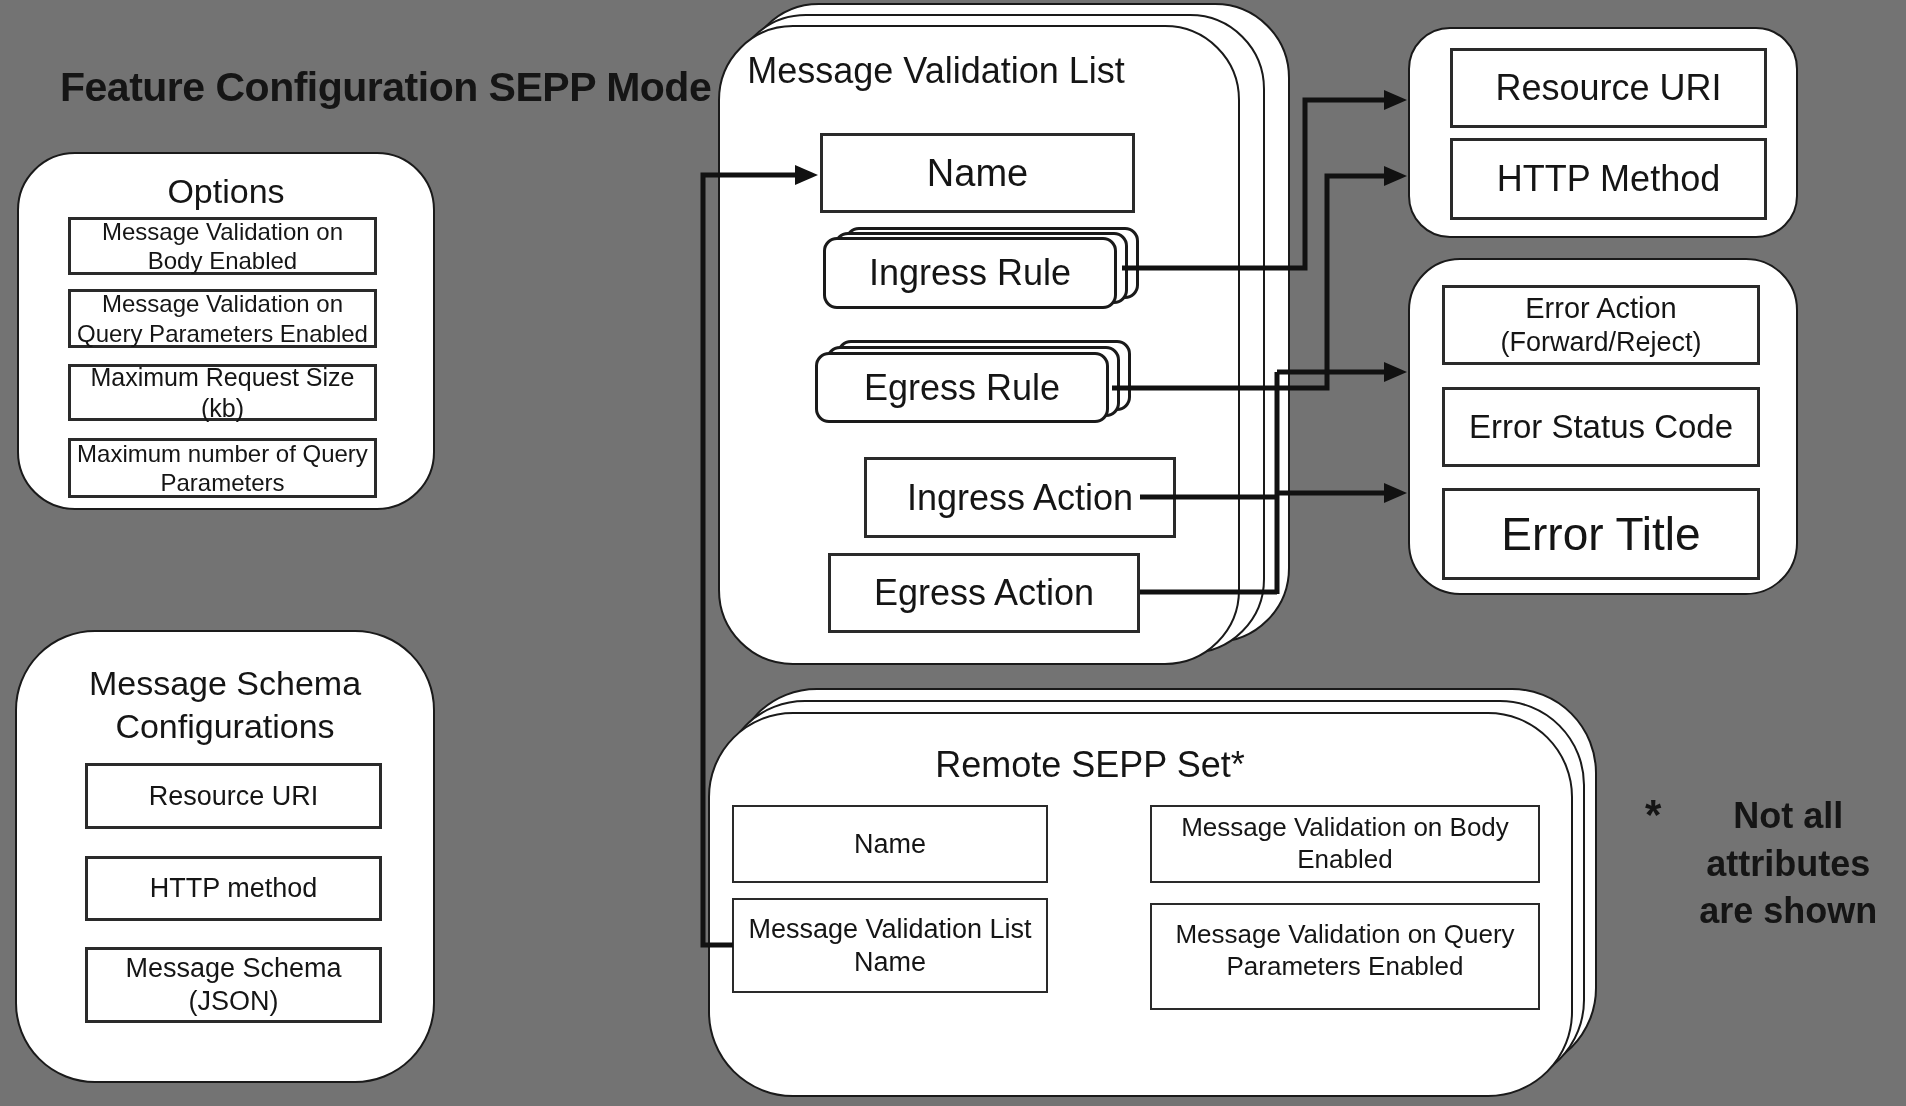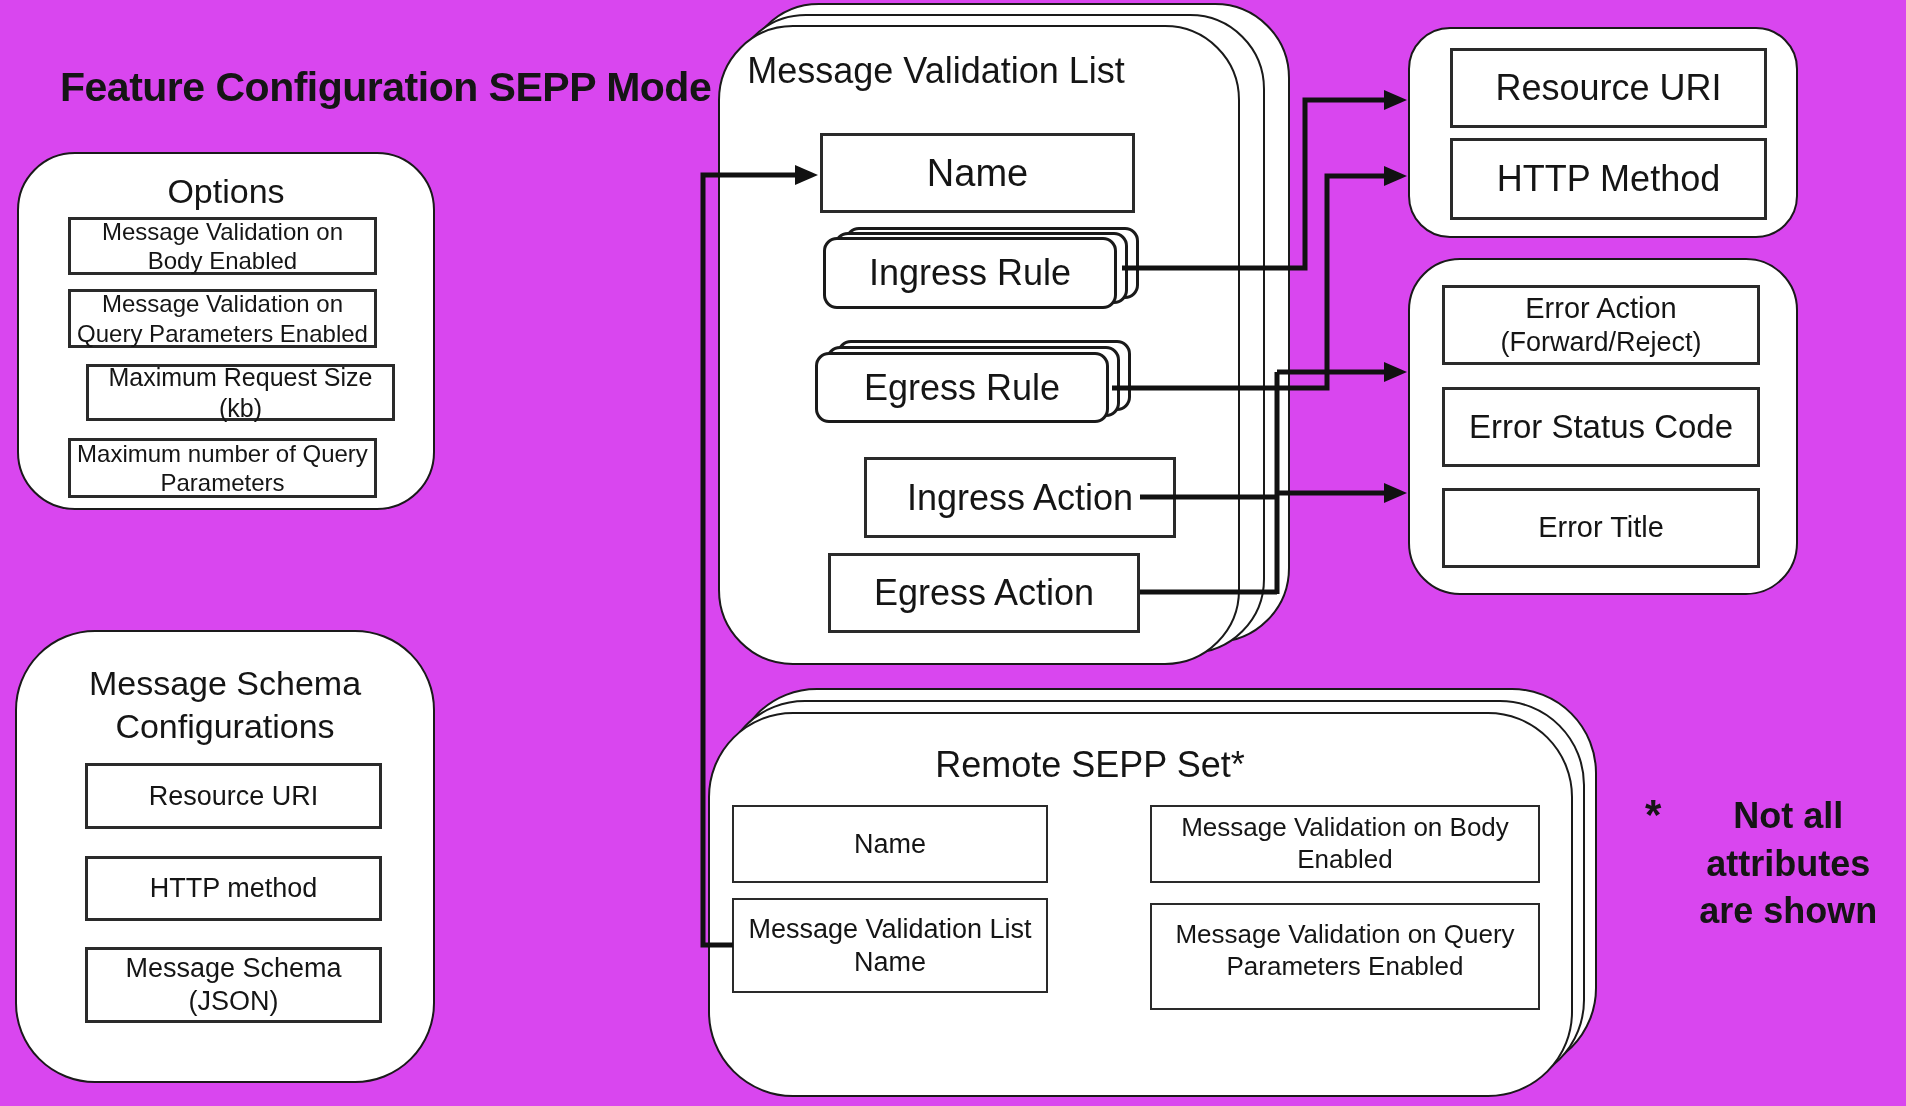--- a/index.html
+++ b/index.html
@@ -1,19 +1,19 @@
 <!DOCTYPE html>
 <html><head>
 <meta charset="utf-8">
 <style>
   html,body{margin:0;padding:0;background:#ffffff;}
   .canvas{
     position:relative;
     width:1906px;height:1106px;
-    background:#d946ef;
+    background:#737373;
     font-family:"Liberation Sans", sans-serif;
     color:#151515;
     overflow:hidden;
   }
   .abs{position:absolute;box-sizing:border-box;}
   .main-title{
     font-size:41px;font-weight:700;letter-spacing:-0.5px;white-space:nowrap;
   }
   .container{
     background:#ffffff;border:2px solid #1a1a1a;
@@ -46,21 +46,21 @@
 <div class="canvas">
 
   <div class="abs main-title" style="left:60px;top:64px;">Feature Configuration SEPP Mode</div>
 
   <div class="abs container" style="left:17px;top:152px;width:418px;height:358px;border-radius:58px;"></div>
   <div class="abs group-title" style="left:17px;top:170px;width:418px;text-align:center;">Options</div>
   <div class="abs box" style="left:68px;top:217px;width:309px;height:58px;font-size:24px;">Message Validation on
 Body Enabled</div>
   <div class="abs box" style="left:68px;top:289px;width:309px;height:59px;font-size:24px;">Message Validation on
 Query Parameters Enabled</div>
-  <div class="abs box" style="left:68px;top:364px;width:309px;height:57px;font-size:25px;margin-left:18px;">Maximum Request Size (kb)</div>
+  <div class="abs box" style="left:68px;top:364px;width:309px;height:57px;font-size:25px;">Maximum Request Size (kb)</div>
   <div class="abs box" style="left:68px;top:438px;width:309px;height:60px;font-size:24px;">Maximum number of Query
 Parameters</div>
 
   <div class="abs container" style="left:15px;top:630px;width:420px;height:453px;border-radius:80px;"></div>
   <div class="abs group-title" style="left:40px;top:662px;width:370px;">Message Schema Configurations</div>
   <div class="abs box" style="left:85px;top:763px;width:297px;height:66px;font-size:27px;">Resource URI</div>
   <div class="abs box" style="left:85px;top:856px;width:297px;height:65px;font-size:27px;">HTTP method</div>
   <div class="abs box" style="left:85px;top:947px;width:297px;height:76px;font-size:27px;">Message Schema (JSON)</div>
 
   <div class="abs container" style="left:744px;top:3px;width:546px;height:640px;border-radius:75px;"></div>
@@ -88,21 +88,21 @@
   <div class="abs container" style="left:1408px;top:27px;width:390px;height:211px;border-radius:42px;"></div>
   <div class="abs box big" style="left:1450px;top:48px;width:317px;height:80px;">Resource URI</div>
   <div class="abs box big" style="left:1450px;top:138px;width:317px;height:82px;">HTTP Method</div>
 
   <div class="abs container" style="left:1408px;top:258px;width:390px;height:337px;border-radius:52px;"></div>
   <div class="abs box" style="left:1442px;top:285px;width:318px;height:80px;font-size:29px;flex-direction:column;">
     <span>Error Action</span>
     <span style="font-size:27px;">(Forward/Reject)</span>
   </div>
   <div class="abs box" style="left:1442px;top:387px;width:318px;height:80px;font-size:33px;">Error Status Code</div>
-  <div class="abs box" style="left:1442px;top:488px;width:318px;height:80px;font-size:29px;">Error Title</div>
+  <div class="abs box" style="left:1442px;top:488px;width:318px;height:92px;font-size:46px;">Error Title</div>
 
   <div class="abs container" style="left:732px;top:688px;width:865px;height:385px;border-radius:85px;"></div>
   <div class="abs container" style="left:720px;top:700px;width:865px;height:385px;border-radius:85px;"></div>
   <div class="abs container" style="left:708px;top:712px;width:865px;height:385px;border-radius:85px;"></div>
   <div class="abs group-title" style="left:790px;top:742px;width:600px;font-size:36px;">Remote SEPP Set*</div>
 
   <div class="abs box thin" style="left:732px;top:805px;width:316px;height:78px;font-size:27px;">Name</div>
   <div class="abs box thin" style="left:732px;top:898px;width:316px;height:95px;font-size:27px;">Message Validation List
 Name</div>
   <div class="abs box thin" style="left:1150px;top:805px;width:390px;height:78px;font-size:26px;">Message Validation on Body

